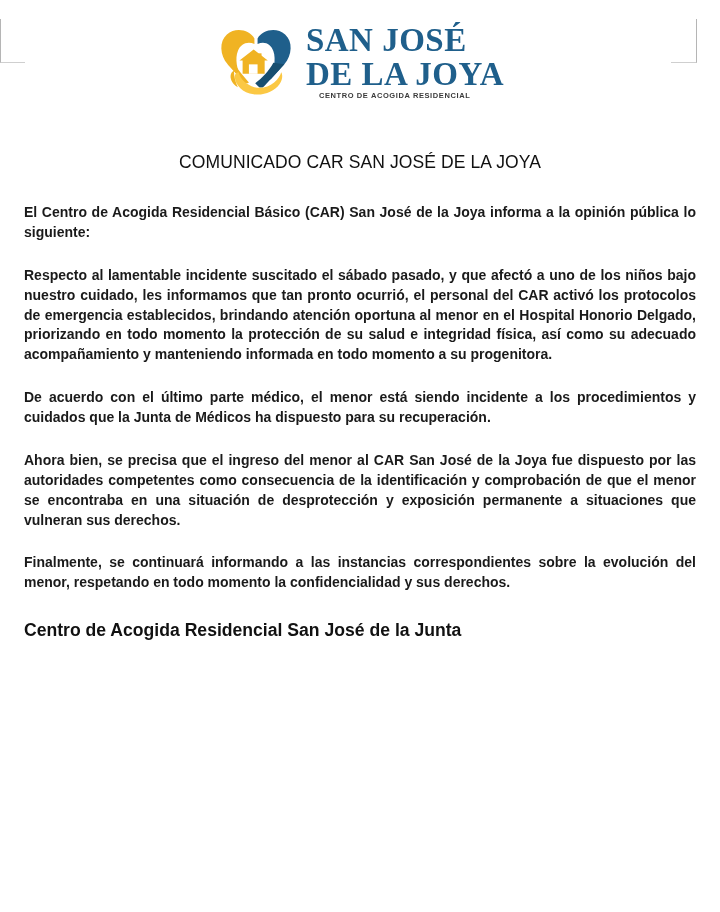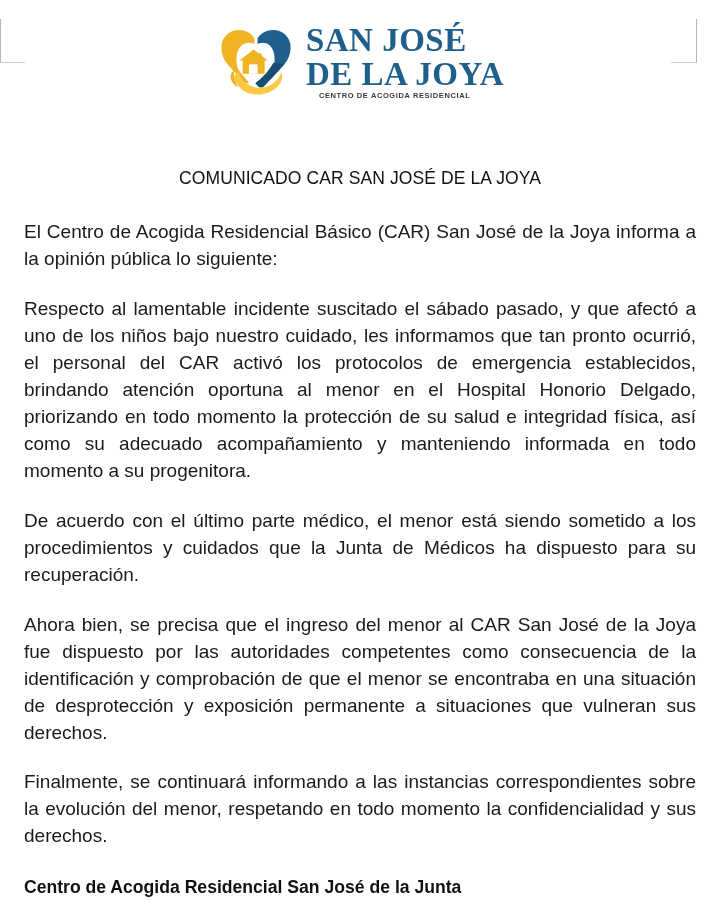--- a/index.html
+++ b/index.html
@@ -93,39 +93,40 @@
     margin-top: 1px;
     white-space: nowrap;
     margin-left: 13px;
   }
 
   
   .doc {
     position: absolute;
     left: 24px;
     right: 24px;
-    top: 168px;
+    top: 152px;
   }
   .doc-title {
     text-align: center;
     font-size: 17.5px;
     font-weight: 400;
     color: #111111;
     letter-spacing: 0.1px;
     margin: 0 0 30px 0;
     line-height: 1.2;
   }
   p.para {
     text-align: justify;
     text-justify: inter-word;
-    font-size: 19px;
+    font-size: 14px;
     line-height: 1.42;
     margin: 0 0 23px 0;
     color: #1a1a1a;
     hyphens: none;
+    font-weight: bold;
   }
   p.para:last-of-type { margin-bottom: 0; }
   .signature {
     font-size: 17.6px;
     font-weight: bold;
     color: #111111;
     margin: 26px 0 0 0;
     line-height: 1.3;
   }
 </style>
@@ -161,18 +162,18 @@
     <div class="logo-sub">CENTRO DE ACOGIDA RESIDENCIAL</div>
   </div>
 </div>
 
 <div class="doc">
 
   <h1 class="doc-title">COMUNICADO CAR SAN JOSÉ DE LA JOYA</h1>
 
   <p class="para">El Centro de Acogida Residencial Básico (CAR) San José de la Joya informa a la opinión pública lo siguiente:</p>
   <p class="para">Respecto al lamentable incidente suscitado el sábado pasado, y que afectó a uno de los niños bajo nuestro cuidado, les informamos que tan pronto ocurrió, el personal del CAR activó los protocolos de emergencia establecidos, brindando atención oportuna al menor en el Hospital Honorio Delgado, priorizando en todo momento la protección de su salud e integridad física, así como su adecuado acompañamiento y manteniendo informada en todo momento a su progenitora.</p>
-  <p class="para">De acuerdo con el último parte médico, el menor está siendo sometido a los procedimientos y cuidados que la Junta de Médicos ha dispuesto para su recuperación.</p>
+  <p class="para">De acuerdo con el último parte médico, el menor está siendo incidente a los procedimientos y cuidados que la Junta de Médicos ha dispuesto para su recuperación.</p>
   <p class="para">Ahora bien, se precisa que el ingreso del menor al CAR San José de la Joya fue dispuesto por las autoridades competentes como consecuencia de la identificación y comprobación de que el menor se encontraba en una situación de desprotección y exposición permanente a situaciones que vulneran sus derechos.</p>
   <p class="para">Finalmente, se continuará informando a las instancias correspondientes sobre la evolución del menor, respetando en todo momento la confidencialidad y sus derechos.</p>
 
   <p class="signature">Centro de Acogida Residencial San José de la Junta</p>
 </div>
 
 </body></html>

